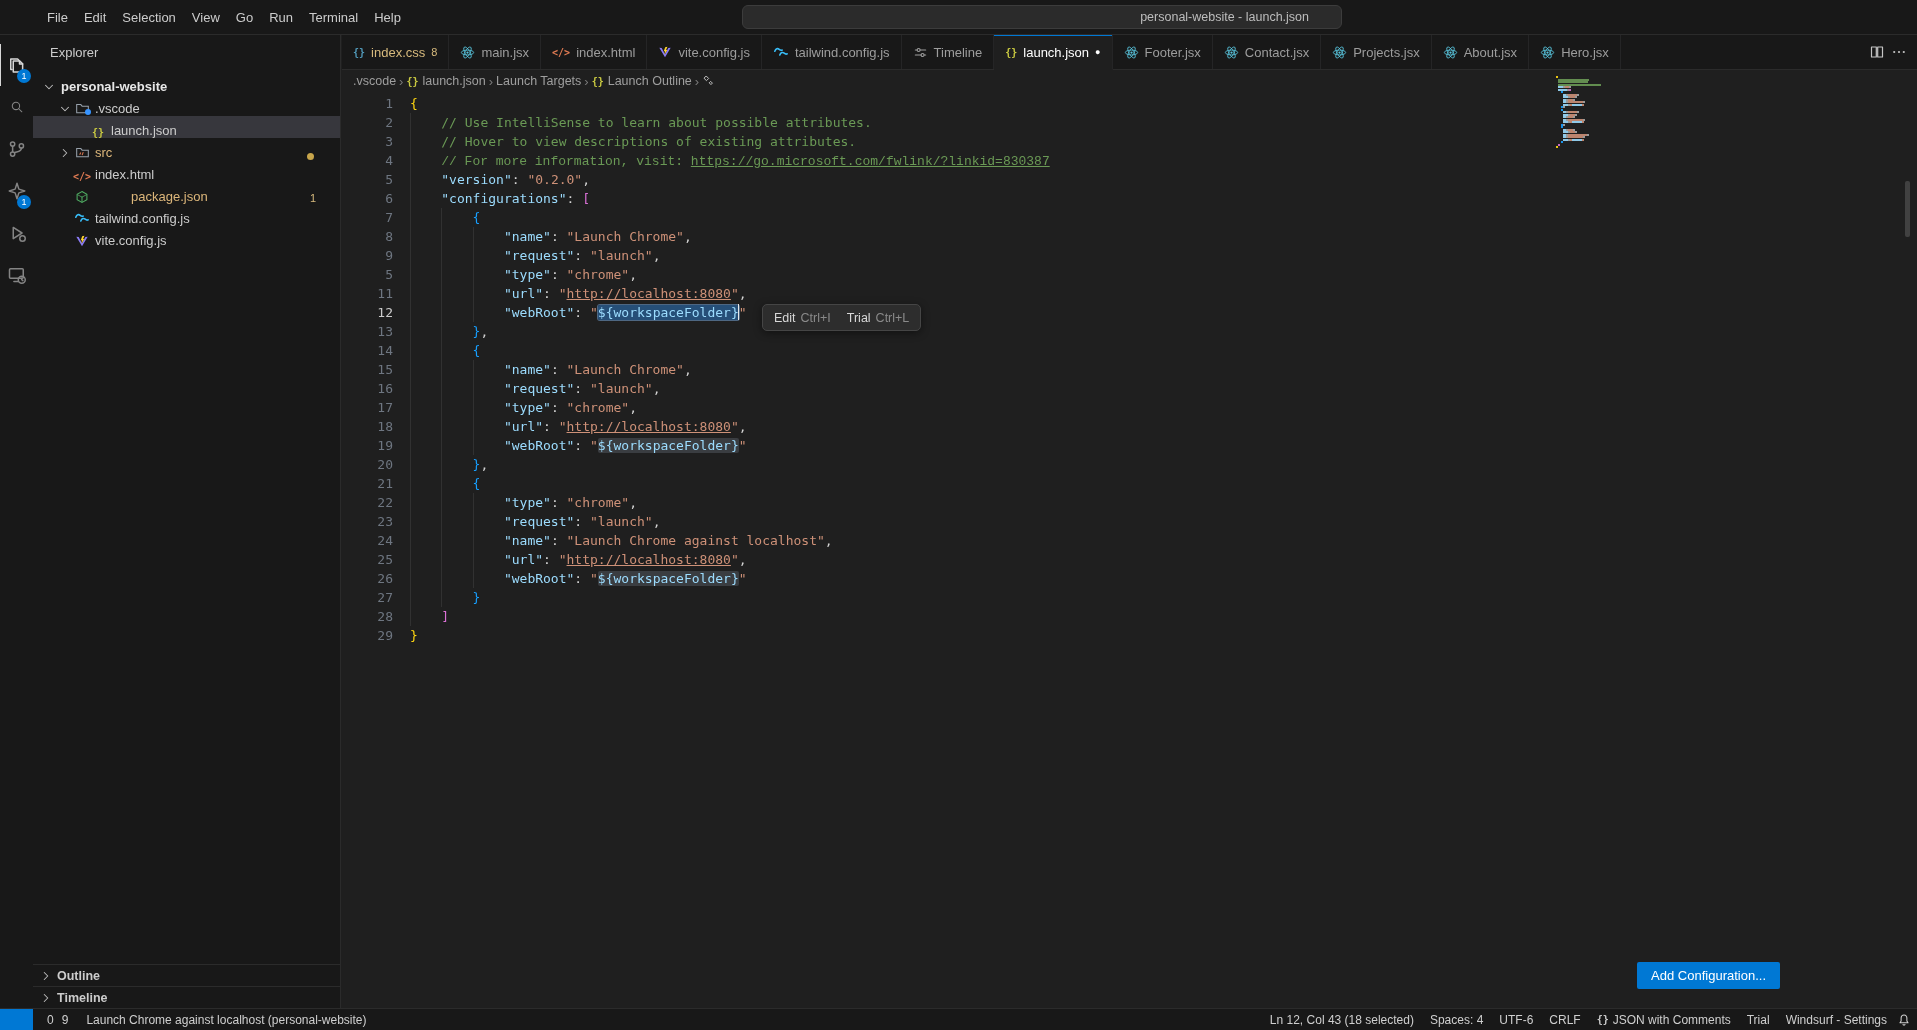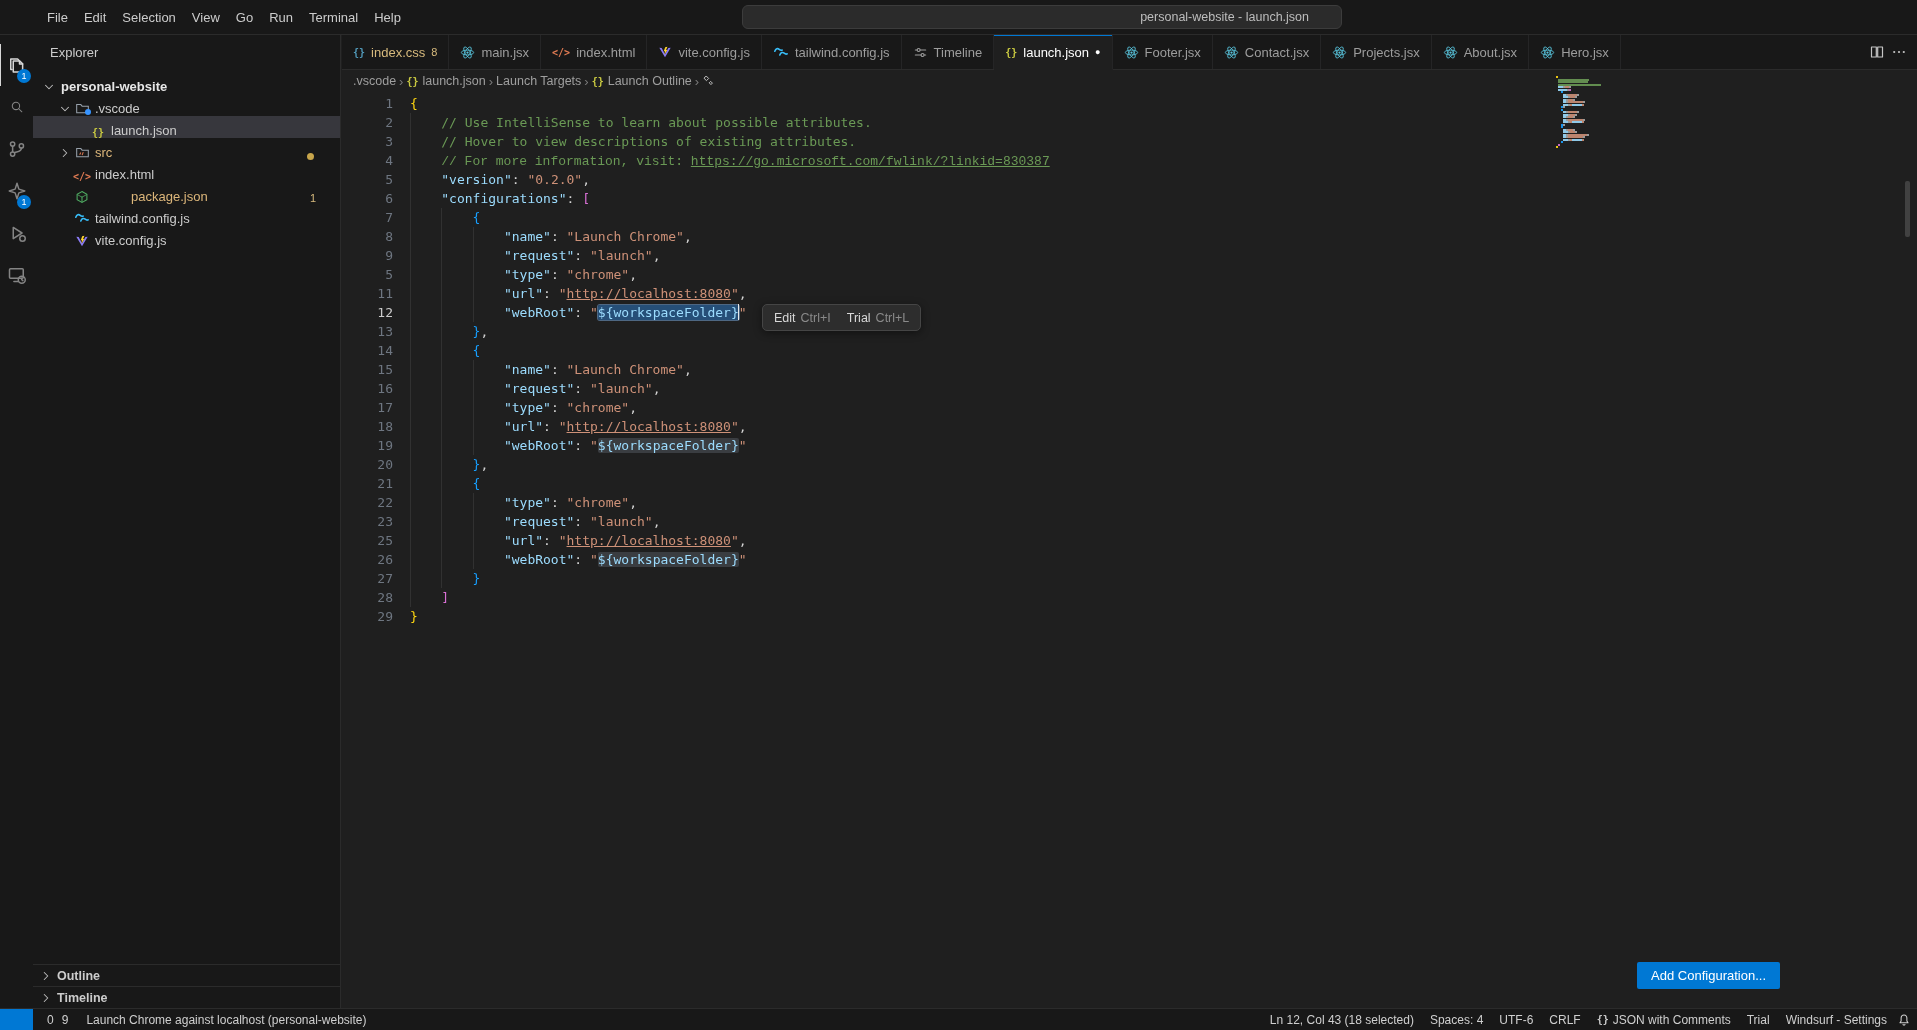--- a/index.html
+++ b/index.html
@@ -541,20 +541,24 @@
         </div>
         <div class="cl">
           <div class="lnum">22</div>
           <div class="lt"><span class="guide" style="left: 0ch;"></span><span class="guide" style="left: 4ch;"></span><span class="guide" style="left: 8ch;"></span><span style="padding-left: 12ch; display: inline-block;"><span class="k">"type"</span><span class="p">: </span><span class="s">"chrome"</span><span class="p">,</span></span></div>
         </div>
         <div class="cl">
           <div class="lnum">23</div>
           <div class="lt"><span class="guide" style="left: 0ch;"></span><span class="guide" style="left: 4ch;"></span><span class="guide" style="left: 8ch;"></span><span style="padding-left: 12ch; display: inline-block;"><span class="k">"request"</span><span class="p">: </span><span class="s">"launch"</span><span class="p">,</span></span></div>
         </div>
         <div class="cl">
+          <div class="lnum">24</div>
+          <div class="lt"><span class="guide" style="left: 0ch;"></span><span class="guide" style="left: 4ch;"></span><span class="guide" style="left: 8ch;"></span><span style="padding-left: 12ch; display: inline-block;"><span class="k">"name"</span><span class="p">: </span><span class="s">"Launch Chrome against localhost"</span><span class="p">,</span></span></div>
+        </div>
+        <div class="cl">
           <div class="lnum">25</div>
           <div class="lt"><span class="guide" style="left: 0ch;"></span><span class="guide" style="left: 4ch;"></span><span class="guide" style="left: 8ch;"></span><span style="padding-left: 12ch; display: inline-block;"><span class="k">"url"</span><span class="p">: </span><span class="s">"</span><span class="sl">http://localhost:8080</span><span class="s">"</span><span class="p">,</span></span></div>
         </div>
         <div class="cl">
           <div class="lnum">26</div>
           <div class="lt"><span class="guide" style="left: 0ch;"></span><span class="guide" style="left: 4ch;"></span><span class="guide" style="left: 8ch;"></span><span style="padding-left: 12ch; display: inline-block;"><span class="k">"webRoot"</span><span class="p">: </span><span class="s">"</span><span class="v hl">${workspaceFolder}</span><span class="s">"</span></span></div>
         </div>
         <div class="cl">
           <div class="lnum">27</div>
           <div class="lt"><span class="guide" style="left: 0ch;"></span><span class="guide" style="left: 4ch;"></span><span style="padding-left: 8ch; display: inline-block;"><span class="b3">}</span></span></div>

